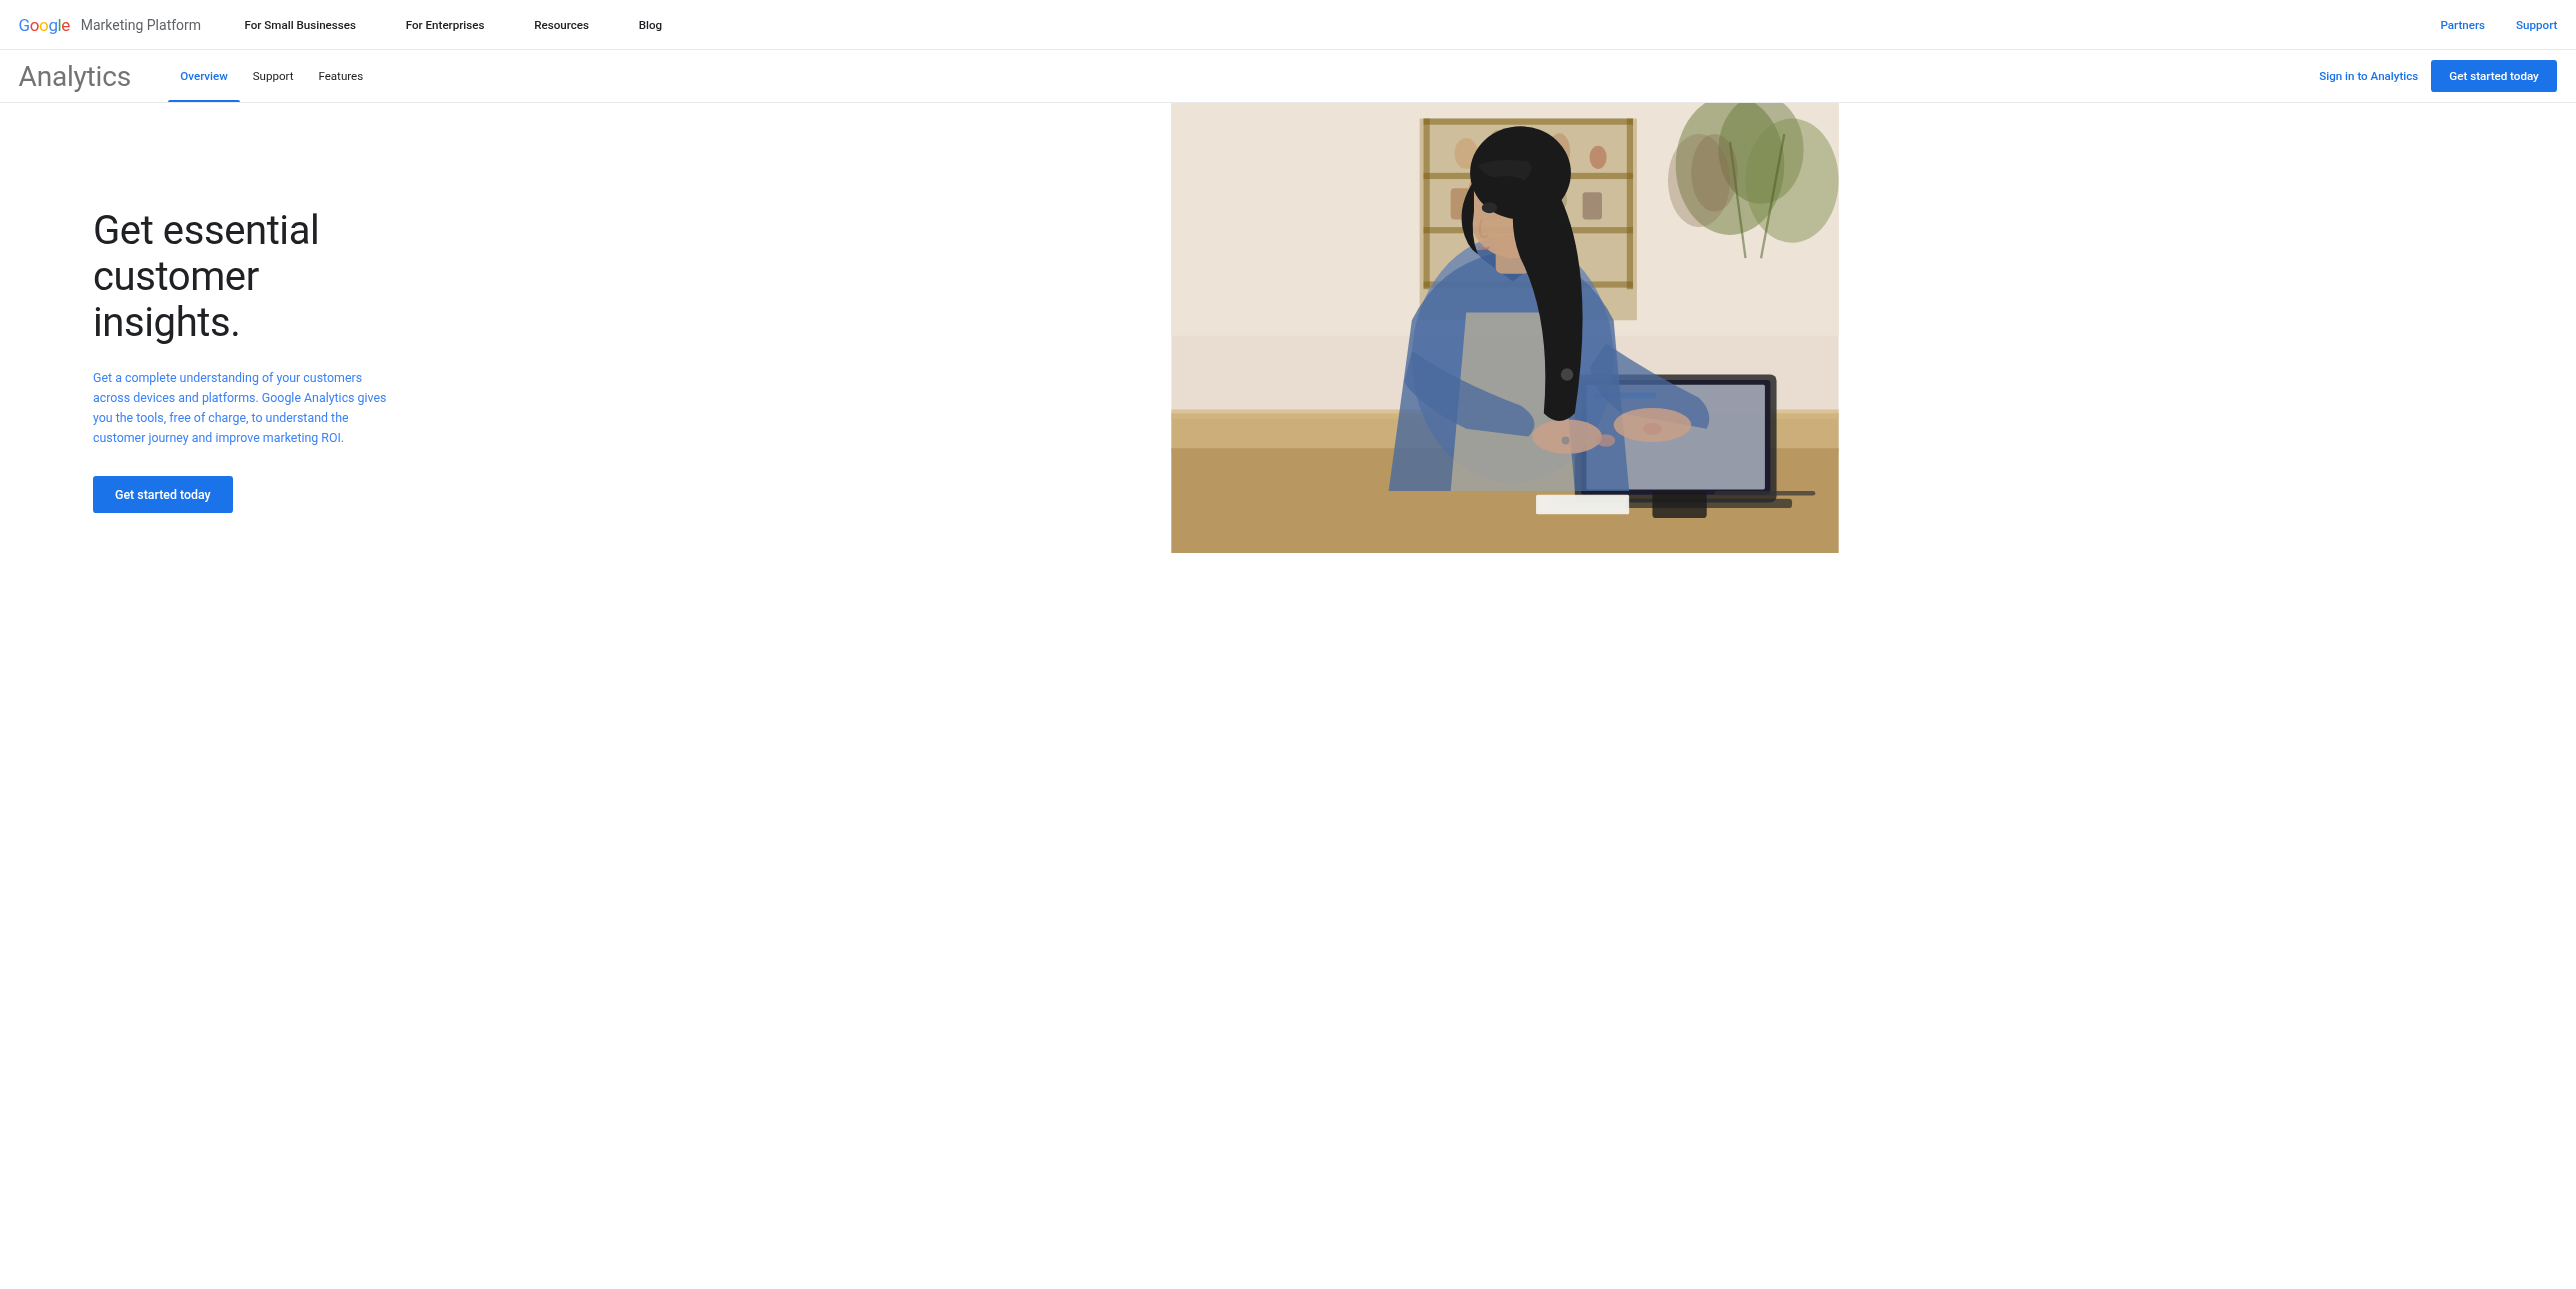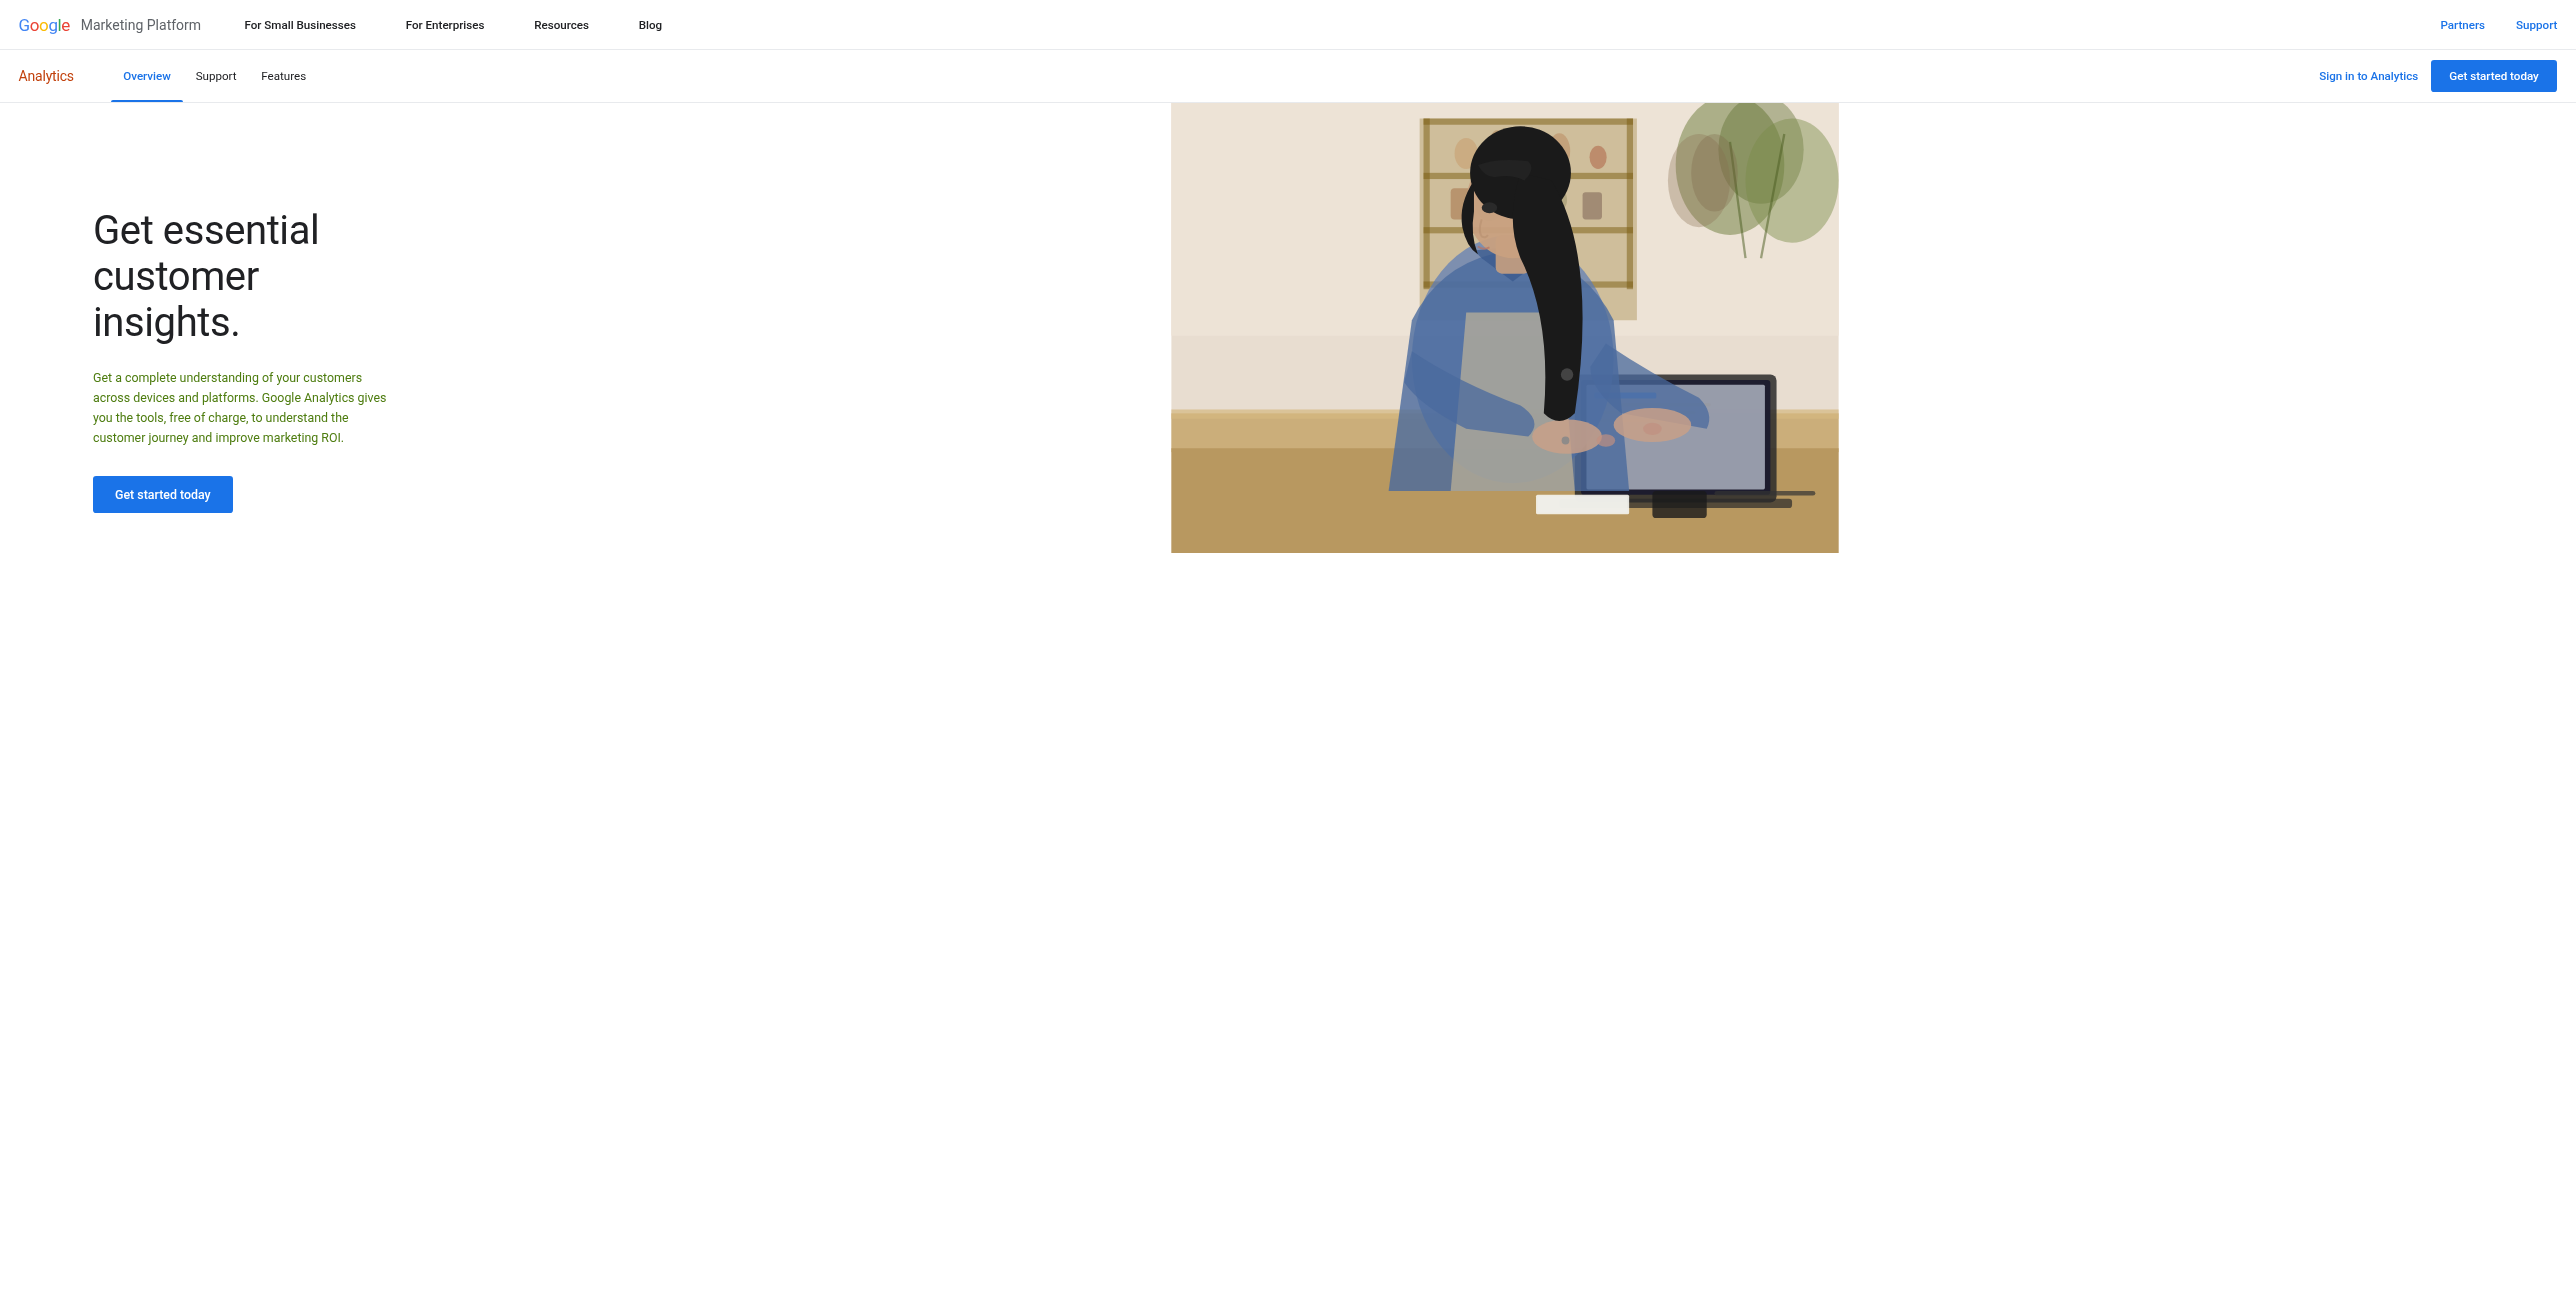--- a/index.html
+++ b/index.html
@@ -85,23 +85,23 @@
     .sub-nav {
       display: flex;
       align-items: center;
       padding: 0 18.6px;
       height: 53px;
       border-bottom: 0.8px solid #e8eaed;
       background: #fff;
     }
 
     .analytics-title {
-      font-size: 14px;
-      font-weight: 400;
-      color: #c2410c;
+      font-size: 28px;
+      font-weight: 400;
+      color: #737373;
       margin-right: 37px;
       letter-spacing: -0.2px;
     }
 
     .sub-nav-tabs {
       display: flex;
       align-items: center;
       gap: 0;
       flex: 1;
       height: 100%;
@@ -187,21 +187,21 @@
       font-weight: 400;
       line-height: 1.15;
       color: #202124;
       margin-bottom: 22px;
       letter-spacing: -0.4px;
     }
 
     .hero-description {
       font-size: 12.4px;
       line-height: 1.6;
-      color: #4d7c0f;
+      color: #3b82f6;
       margin-bottom: 28px;
       max-width: 295px;
     }
 
     .hero-cta {
       background: #1a73e8;
       color: #fff;
       border: none;
       padding: 11px 22px;
       border-radius: 3.1px;

